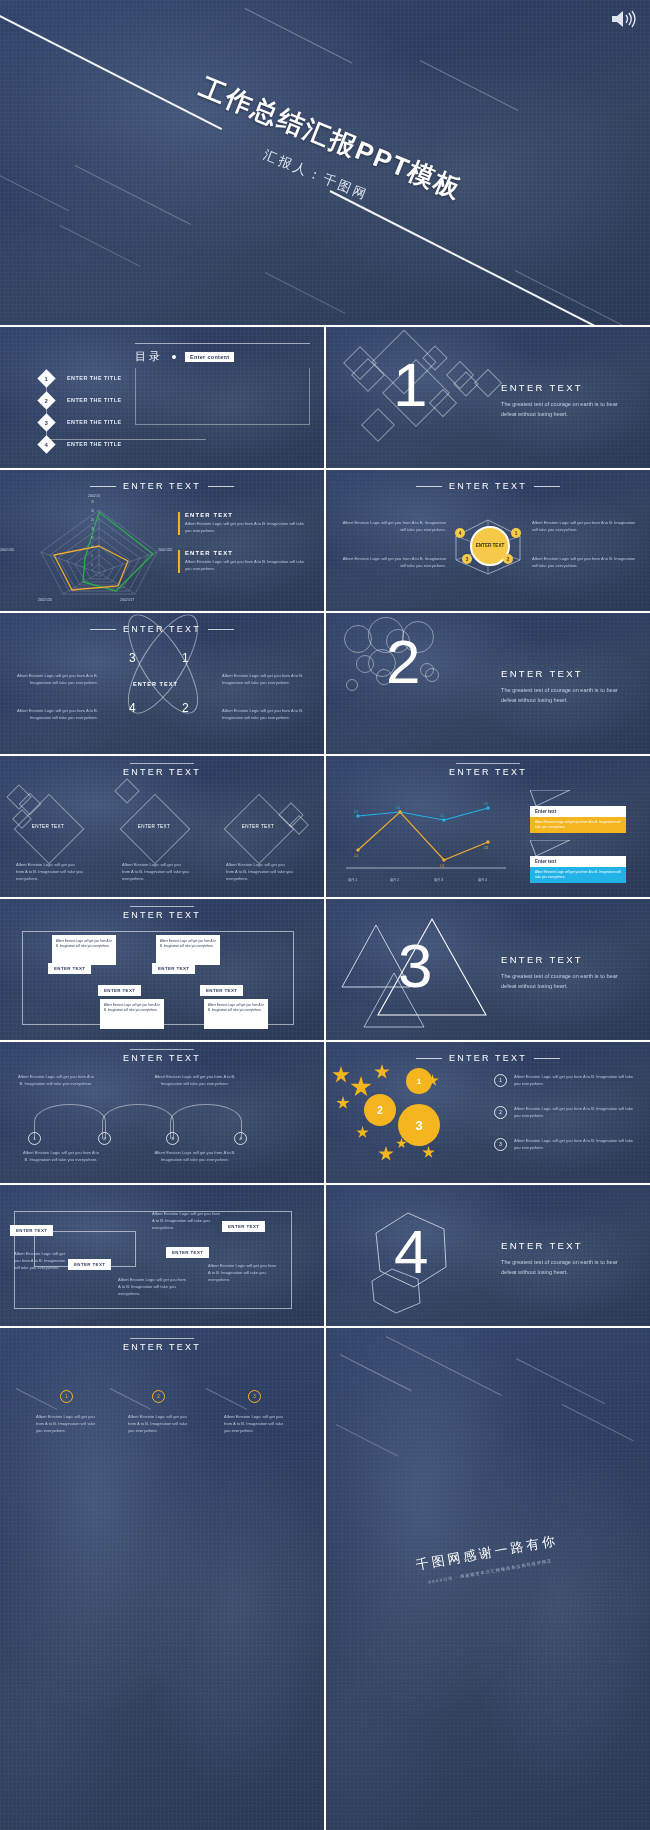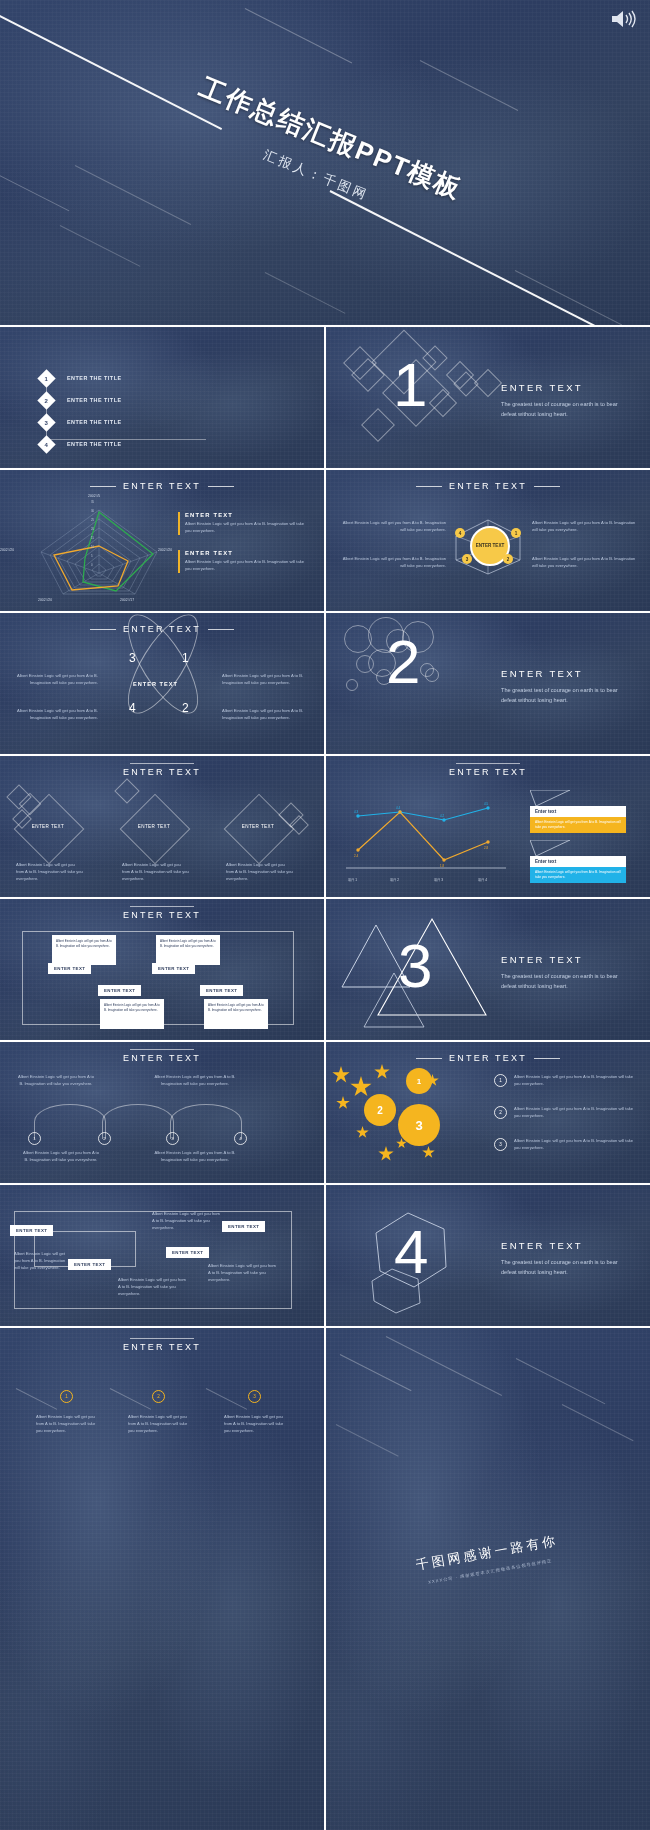--- a/index.html
+++ b/index.html
@@ -149,20 +149,29 @@
     <svg class="speaker-ico" viewBox="0 0 26 22">
       <path d="M2 8 h5 L13 3 v16 L7 14 H2 z" fill="#dfe4ee"></path>
       <path d="M16 7 q3 4 0 8" stroke="#dfe4ee" stroke-width="1.4" fill="none"></path>
       <path d="M19 5 q4.5 6 0 12" stroke="#dfe4ee" stroke-width="1.4" fill="none"></path>
       <path d="M22 3 q6 8 0 16" stroke="#dfe4ee" stroke-width="1.4" fill="none"></path>
     </svg>
   </div>
   <div class="gap-h" style="top:325px"></div>
 
   <div class="slide half l" style="top:327px">
+    <div class="toc-right">
+      <div class="topline"></div>
+      <div class="toc-hdr">
+        <div class="cn">目录</div>
+        <div class="dot"></div>
+        <div class="tag">Enter content</div>
+      </div>
+      <div class="toc-box"></div>
+    </div>
     <div class="toc-spine"></div>
     <div class="toc-foot"></div>
     <div class="toc-list">
       <div class="toc-row">
         <div class="toc-di">
             <span>1</span>
           </div>
         <div class="toc-lbl">ENTER THE TITLE</div>
       </div>
       <div class="toc-row">

